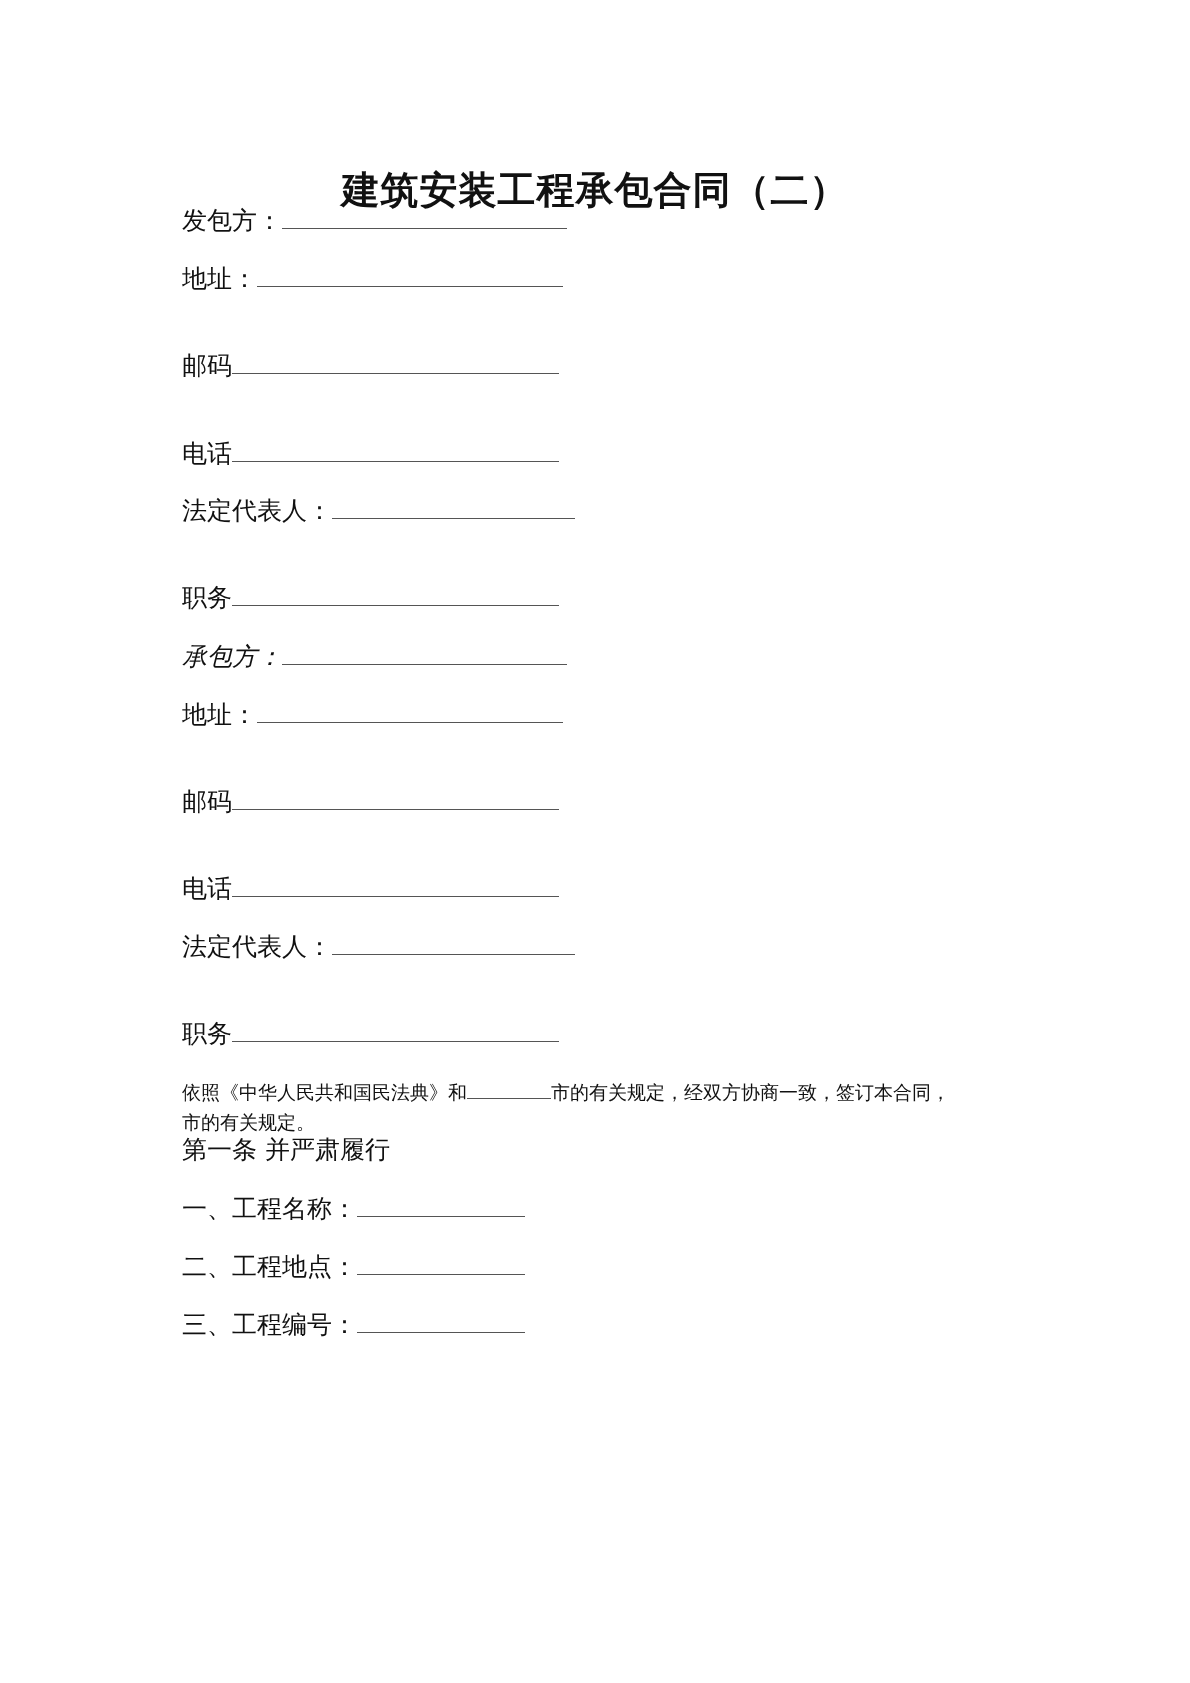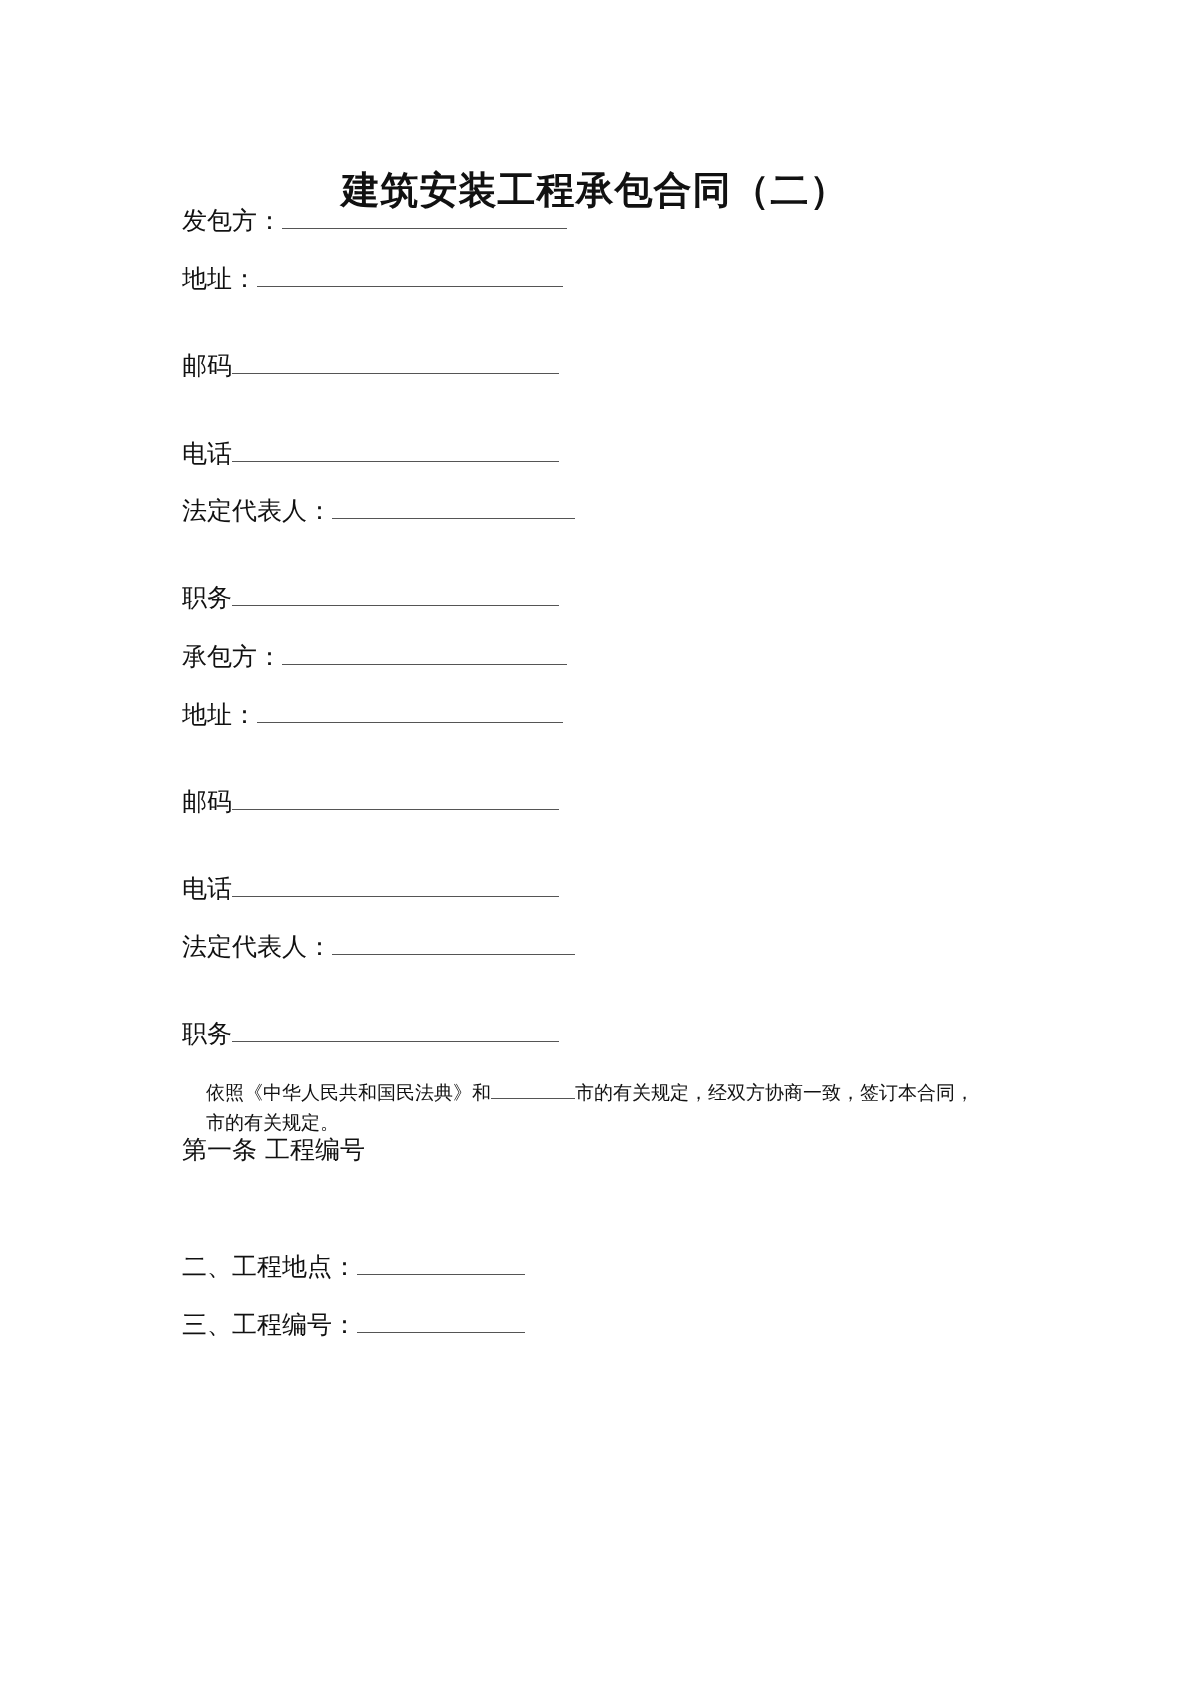--- a/index.html
+++ b/index.html
@@ -3,21 +3,21 @@
 <meta charset="utf-8">
 <style>
   html, body { margin: 0; padding: 0; background: #ffffff; }
   body { width: 1190px; height: 1683px; position: relative; overflow: hidden;
          font-family: "DejaVu Serif", "Liberation Serif", serif; color: #111; }
   .page { position: absolute; left: 0; top: 0; width: 1190px; height: 1683px; }
   .title { position: absolute; left: 0; width: 1190px; top: 165px; text-align: center;
            font-size: 38px; font-weight: bold; letter-spacing: 1px; line-height: 50px; }
   .line { position: absolute; left: 182px; font-size: 25px; line-height: 26px; white-space: nowrap; }
   .blank { display: inline-block; border-bottom: 1px solid #555; height: 20px; vertical-align: baseline; }
-  .para { position: absolute; left: 182px; width: 840px; font-size: 19px; line-height: 30px; margin-left: 24px; }
+  .para { position: absolute; left: 182px; width: 840px; font-size: 19px; line-height: 30px; }
   .inl { display: inline-block; border-bottom: 1px solid #555; height: 20px; }
 </style>
 </head>
 <body>
 
 <div class="page">
 
   <div class="title">建筑安装工程承包合同（二）</div>
 
   <div class="line" style="top:208px;">
@@ -32,21 +32,21 @@
   <div class="line" style="top:441px;">
     <span>电话</span><span class="blank" style="width:327px;"></span>
   </div>
   <div class="line" style="top:498px;">
     <span>法定代表人：</span><span class="blank" style="width:243px;"></span>
   </div>
   <div class="line" style="top:585px;">
     <span>职务</span><span class="blank" style="width:327px;"></span>
   </div>
 
-  <div class="line" style="top:644px;">
+  <div class="line" style="top:644px;font-style:italic;">
     <span>承包方：</span><span class="blank" style="width:285px;"></span>
   </div>
   <div class="line" style="top:702px;">
     <span>地址：</span><span class="blank" style="width:306px;"></span>
   </div>
   <div class="line" style="top:789px;">
     <span>邮码</span><span class="blank" style="width:327px;"></span>
   </div>
   <div class="line" style="top:876px;">
     <span>电话</span><span class="blank" style="width:327px;"></span>
@@ -56,22 +56,25 @@
   </div>
   <div class="line" style="top:1021px;">
     <span>职务</span><span class="blank" style="width:327px;"></span>
   </div>
 
   <div class="para" style="top:1077px;">
     <span>依照《中华人民共和国民法典》和</span><span class="inl" style="width:84px;"></span><span>市的有关规定，经双方协商一致，签订本合同，</span><br>
     <span>市的有关规定。</span>
   </div>
 
-  <div class="line" style="top:1137px;">第一条  工程编号</div>
+  <div class="line" style="top:1137px;">第一条  并严肃履行</div>
 
+  <div class="line" style="top:1196px;">
+    <span>一、工程名称：</span><span class="blank" style="width:168px;"></span>
+  </div>
   <div class="line" style="top:1254px;">
     <span>二、工程地点：</span><span class="blank" style="width:168px;"></span>
   </div>
   <div class="line" style="top:1312px;">
     <span>三、工程编号：</span><span class="blank" style="width:168px;"></span>
   </div>
 
 
 </div>
 

